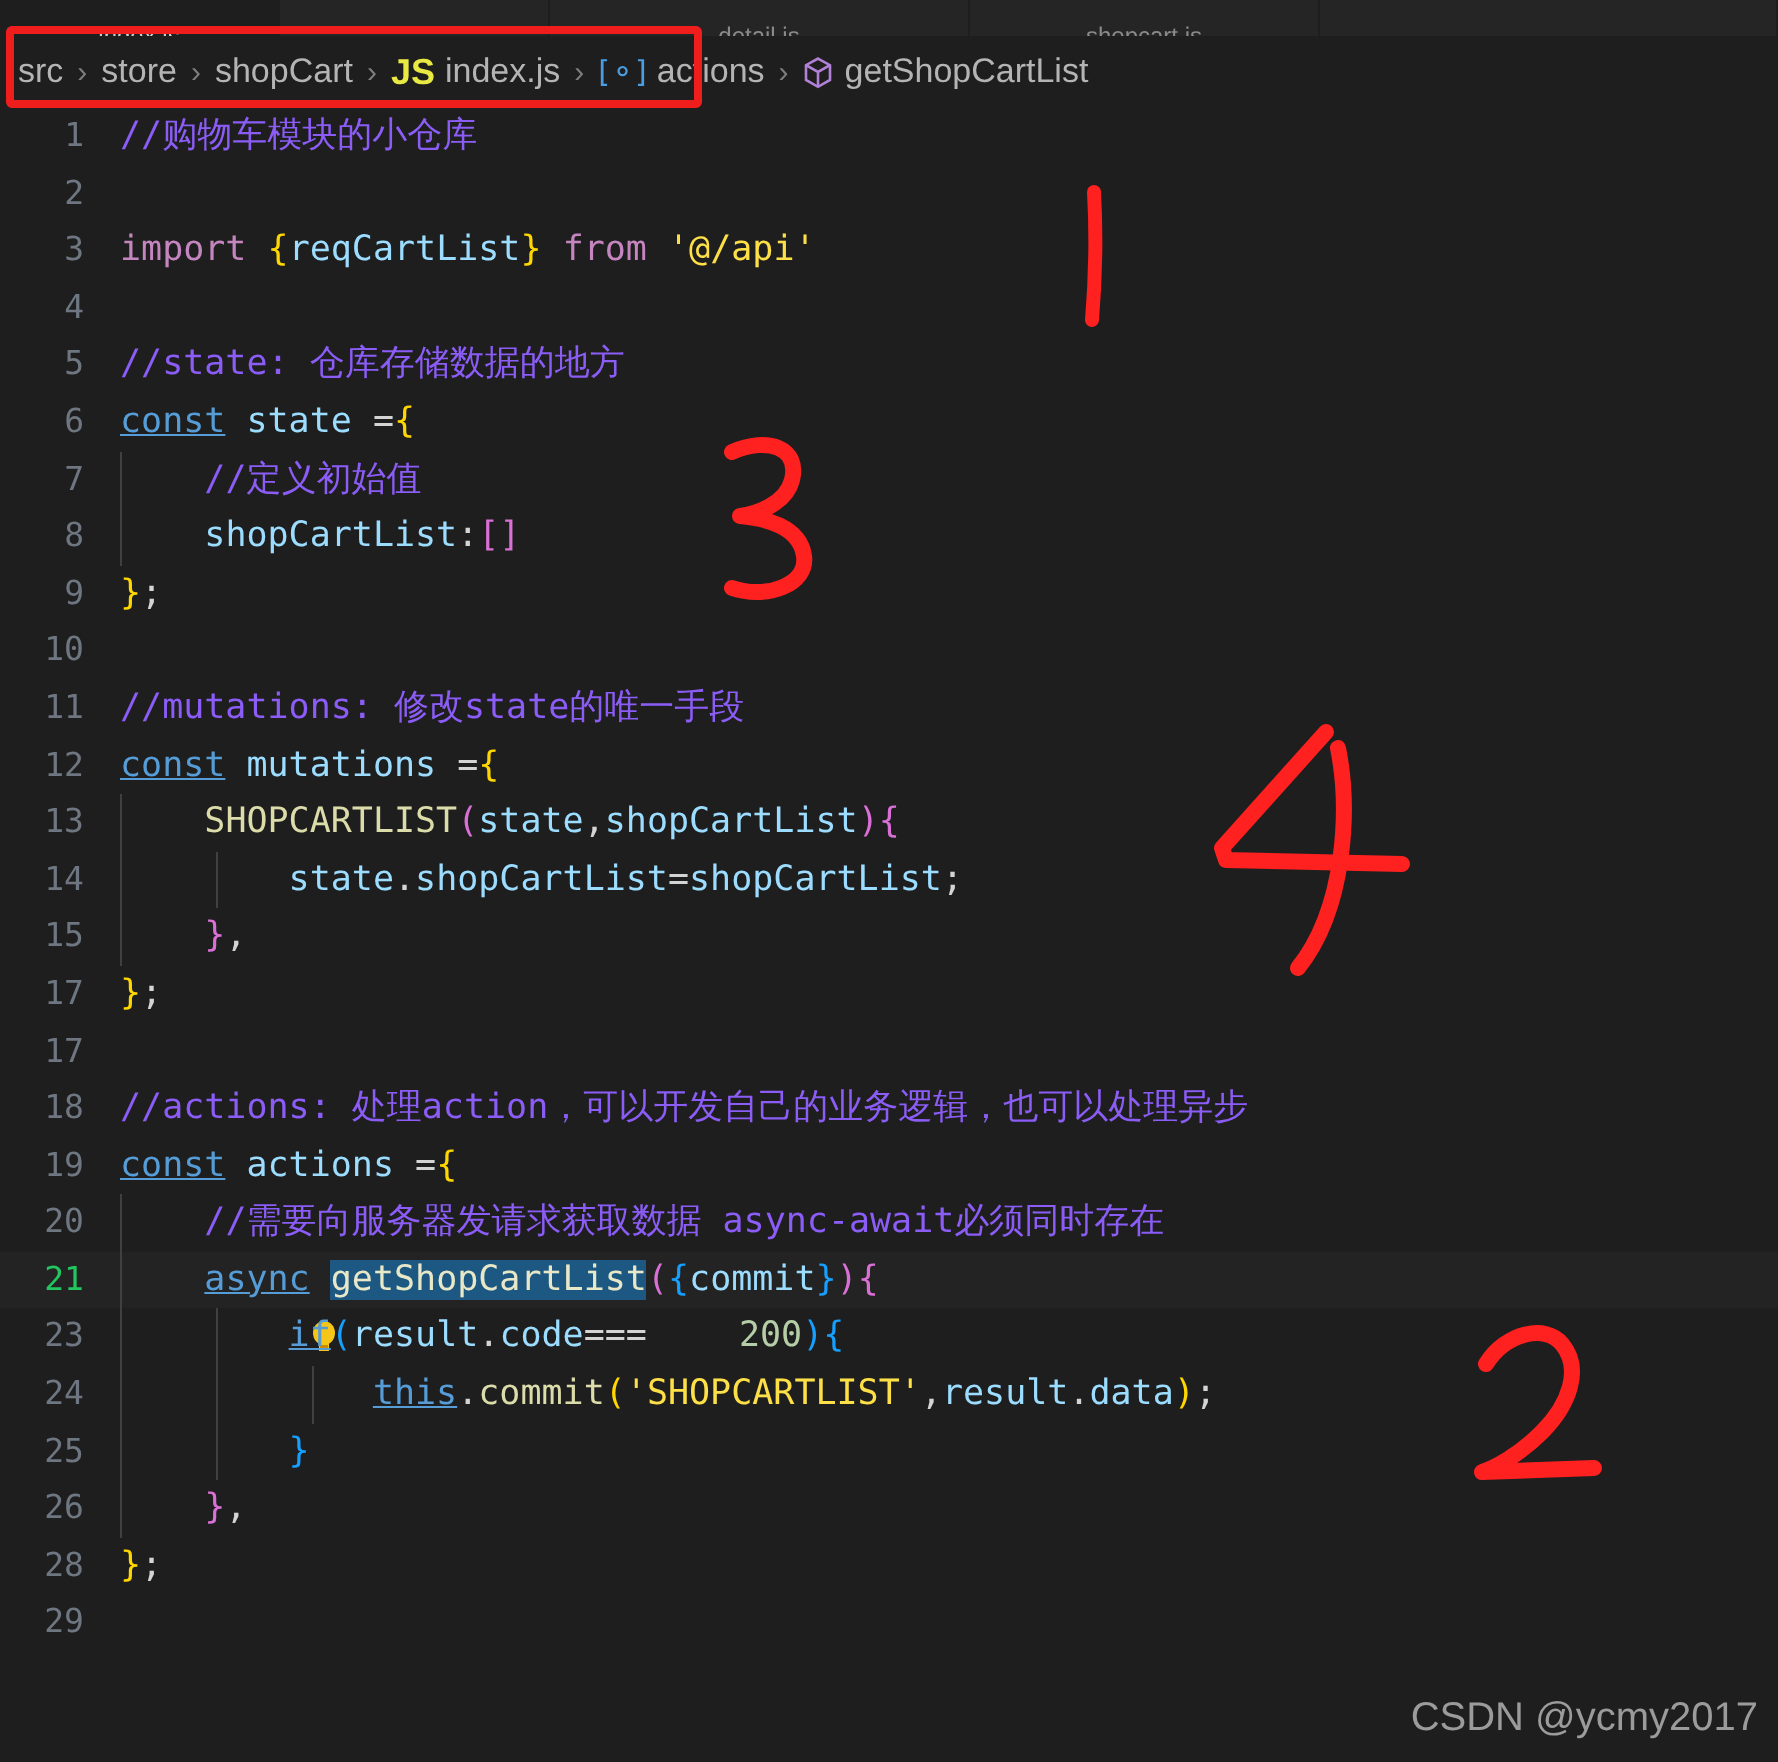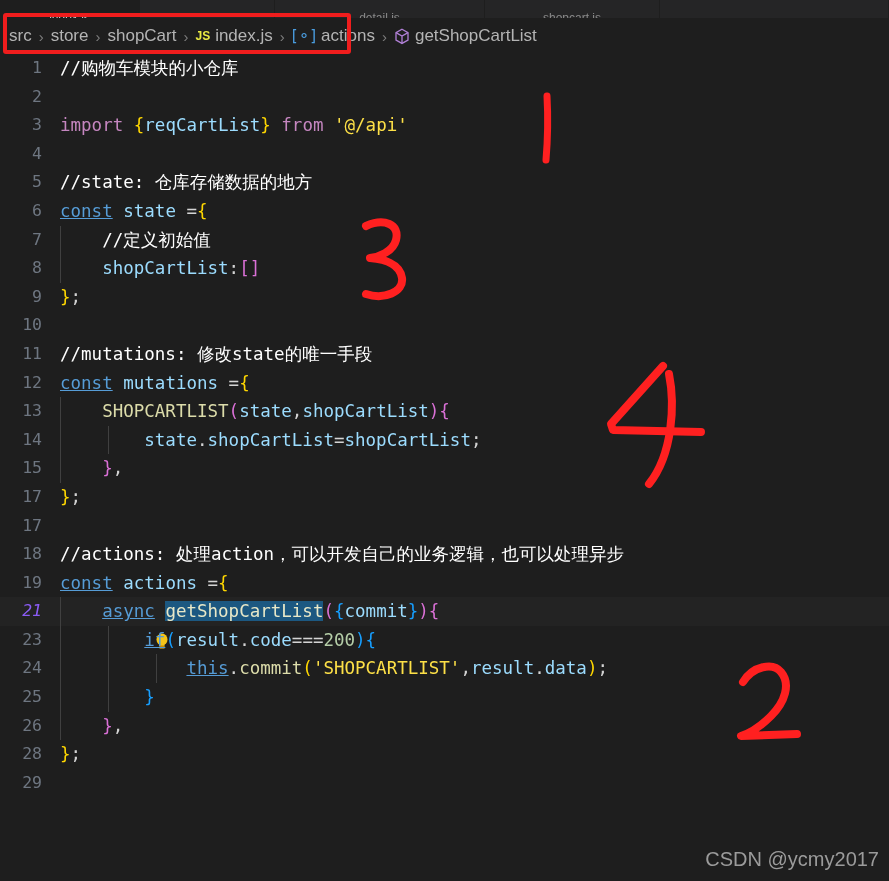--- a/index.html
+++ b/index.html
@@ -33,21 +33,21 @@
     background:#1e1e1e;
     display:flex; align-items:center;
     font-family:"Liberation Sans", sans-serif;
     font-size:17px; color:#a9a9a9;
     padding-left:9px;
     white-space:nowrap;
   }
   .bc-item { color:#b4b4b4; }
   .bc-sep { color:#7d7d7d; margin:0 7px; font-size:15px; }
   .bc-icon-js {
-    color:#e9e943; font-weight:bold; font-size:12px;
+    color:#e9e943; font-weight:bold; font-size:18px;
     font-family:"Liberation Sans", sans-serif;
     margin-right:5px;
   }
   .bc-icon-obj {
     color:#4a9de0; font-size:15px; margin-right:5px;
     font-family:"DejaVu Sans", sans-serif;
   }
   .bc-icon-cube {
     color:#b180d7; font-size:16px; margin-right:5px;
     display:inline-flex; vertical-align:middle;
@@ -70,40 +70,40 @@
     display:flex; align-items:center;
     font-size:17.5px; line-height:28.6px;
     white-space:pre;
   }
   .row.active { background:#232323; }
   .lnum {
     width:60px; text-align:right; padding-right:18px;
     color:#6e7681; font-size:16.5px; flex:0 0 60px;
     font-family:"DejaVu Sans Mono", monospace;
   }
-  .row.active .lnum { color:#8b5cf6;font-style:italic; }
+  .row.active .lnum { color:#22c55e; }
   .bulb {
     position:absolute; left:90px; top:5px;
     width:18px; height:19px;
   }
   .code { flex:1 1 auto; position:relative; }
 
   
   .guide {
     position:absolute; width:1px; background:#404040; top:0; bottom:0;
   }
 
   
-  .cm  { color:#ffffff;text-align:center; }          
+  .cm  { color:#8b5cf6;text-align:center; }          
   .kw  { color:#c586c0;margin-top:40px; }          
   .kw2 { color:#569cd6;text-decoration:underline; }          
   .var { color:#9cdcfe; }          
   .fn  { color:#dcdcaa; }          
   .str { color:#fde047; }          
-  .num { color:#b5cea8; }          
+  .num { color:#b5cea8;margin-left:46px; }          
   .b1  { color:#ffd700; }          
   .b2  { color:#da70d6; }          
   .b3  { color:#179fff; }          
   .op  { color:#d4d4d4; }
   .sel { background:#1c5881; color:#e8e8c8; }
 
   
   .ann { position:absolute; pointer-events:none; }
 
   
@@ -190,20 +190,21 @@
   <div class="row"><span class="lnum">15</span><span class="code"><span class="guide" style="left:0px"></span>    <span class="b2">}</span><span class="op">,</span></span></div>
 
   <div class="row"><span class="lnum">17</span><span class="code"><span class="b1">}</span><span class="op">;</span></span></div>
 
   <div class="row"><span class="lnum">17</span><span class="code"></span></div>
 
   <div class="row"><span class="lnum">18</span><span class="code"><span class="cm">//actions: 处理action，可以开发自己的业务逻辑，也可以处理异步</span></span></div>
 
   <div class="row"><span class="lnum">19</span><span class="code"><span class="kw2">const</span> <span class="var">actions</span> <span class="op">=</span><span class="b1">{</span></span></div>
 
+  <div class="row"><span class="lnum">20</span><span class="code"><span class="guide" style="left:0px"></span>    <span class="cm">//需要向服务器发请求获取数据 async-await必须同时存在</span></span></div>
 
   <div class="row active">
     <span class="lnum">21</span>
     <span class="bulb">
       <svg width="18" height="19" viewBox="0 0 18 19">
         <ellipse cx="9" cy="7.5" rx="5.5" ry="6" fill="#f5c518"></ellipse>
         <rect x="6.5" y="12.5" width="5" height="4" fill="#f5c518"></rect>
         <rect x="7" y="13.5" width="4" height="2.5" fill="#c98a00"></rect>
       </svg>
     </span>

